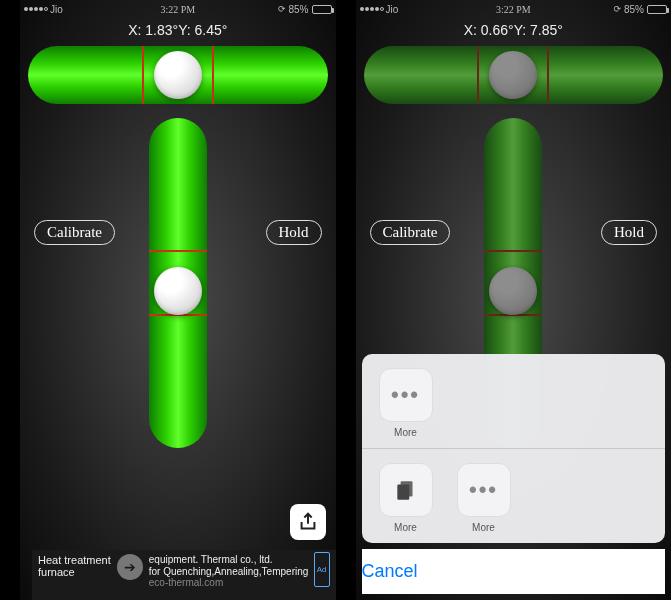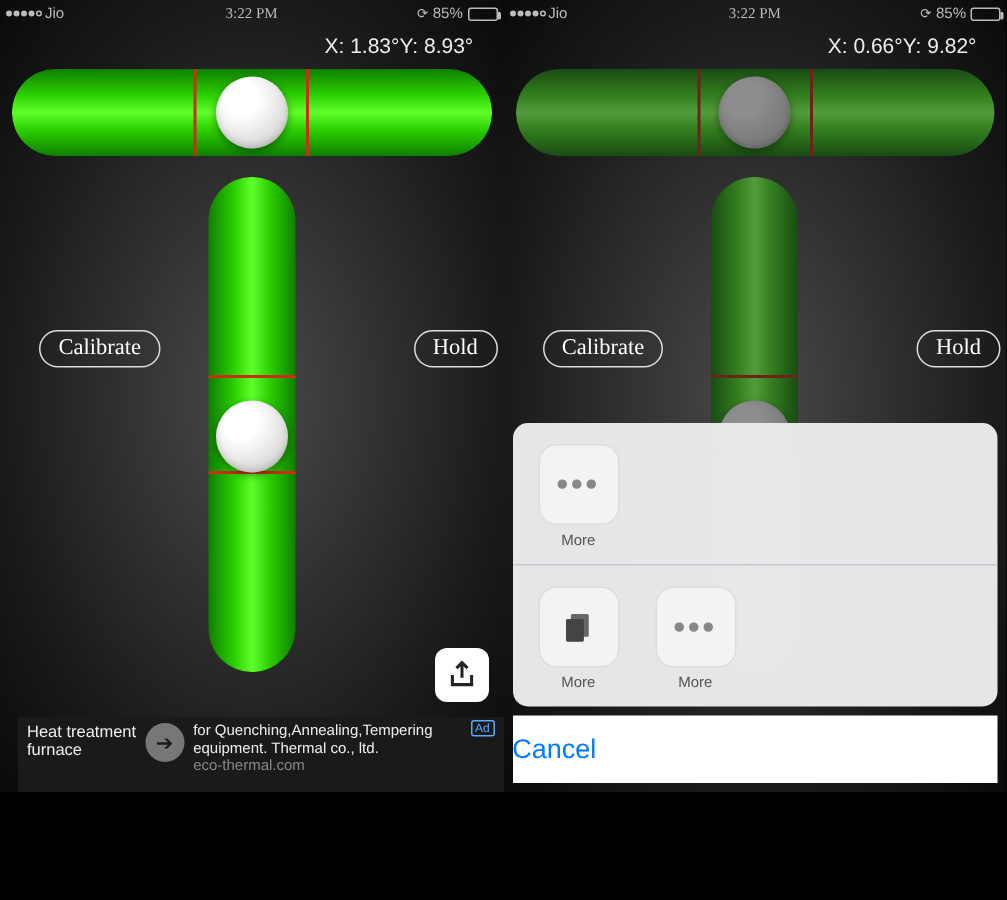--- a/index.html
+++ b/index.html
@@ -5,24 +5,25 @@
   * { margin: 0; padding: 0; box-sizing: border-box; }
   body {
     font-family: -apple-system, "Helvetica Neue", Arial, sans-serif;
     background: #000;
     width: 671px;
     height: 600px;
     display: flex;
   }
   .phone {
     width: 335.5px;
-    height: 528px;
+    height: 600px;
     position: relative;
     background: radial-gradient(ellipse at center, #4a4a4a 0%, #1a1a1a 70%, #0a0a0a 100%);
     overflow: hidden;
+    margin-left: 20px;
   }
   .statusbar {
     height: 18px;
     color: #bbb;
     font-size: 10px;
     display: flex;
     align-items: center;
     padding: 0 4px;
     position: relative;
     z-index: 10;
@@ -33,21 +34,21 @@
   .dot.empty { background: transparent; border: 0.5px solid #bbb; }
   .sb-center { position: absolute; left: 50%; transform: translateX(-50%); font-weight: 500; font-family: Liberation Serif, serif; }
   .sb-right { margin-left: auto; display: flex; align-items: center; gap: 3px; }
   .battery { width: 20px; height: 9px; border: 1px solid #bbb; border-radius: 2px; position: relative; }
   .battery::after { content: ''; position: absolute; right: -3px; top: 2px; width: 2px; height: 5px; background: #bbb; border-radius: 0 1px 1px 0; }
   .battery-fill { height: 100%; width: 85%; background: #4cd964; border-radius: 1px; }
   .lock { font-size: 9px; }
 
   .readings {
     display: flex;
-    justify-content: flex-end;
+    justify-content: center;
     padding: 4px 20px 8px;
     color: #eee;
     font-size: 14px;
   }
 
   .tube-h {
     margin: 0 8px;
     height: 58px;
     border-radius: 29px;
     background: linear-gradient(to bottom,#0e7f00 0%,#2dd000 30%,#5fff2a 50%,#2dd000 70%,#0e7f00 100%);
@@ -86,22 +87,22 @@
     position: absolute;
     top: 220px;
     color: #fff;
     font-family: Georgia, serif;
     font-size: 15px;
     padding: 3px 12px;
     border: 1.5px solid #ddd;
     border-radius: 14px;
     background: transparent;
   }
-  .pill-btn.left { left: 26px; }
-  .pill-btn.right { right: 4px; }
+  .pill-btn.left { left: 14px; }
+  .pill-btn.right { right: 14px; }
 
   .share-icon {
     position: absolute;
     right: 10px;
     bottom: 60px;
     width: 36px; height: 36px;
     background: #fff;
     border-radius: 8px;
     display: flex;
     align-items: center;
@@ -129,21 +130,21 @@
     color: #1a1a1a;
     font-size: 14px;
   }
   .ad-text { flex: 1; font-size: 10px; line-height: 1.15; position: relative; }
   .ad-badge {
     position: absolute;
     top: -2px; right: 0;
     font-size: 8px;
     border: 1px solid #5aa9ff;
     color: #5aa9ff;
-    padding: 0 2px;
+    padding: 12px 2px;
     border-radius: 2px;
   }
   .ad-url { color: #888; }
 
   .share-sheet {
     position: absolute;
     bottom: 0; left: 0; right: 0;
     z-index: 20;
   }
   .sheet-panel {
@@ -198,21 +199,21 @@
     <div class="sb-center">3:22 PM</div>
     <div class="sb-right">
       <span class="lock">⟳</span>
       <span>85%</span>
       <span class="battery"><span class="battery-fill"></span></span>
     </div>
   </div>
 
   <div class="readings">
     <span>X: 1.83°</span>
-    <span>Y: 8.93°</span>
+    <span>Y: 6.45°</span>
   </div>
 
   <div class="tube-h">
     <div class="mark m1"></div>
       <div class="mark m2"></div>
     <div class="bubble"></div>
   </div>
   <div class="tube-v">
     <div class="mark m1"></div>
       <div class="mark m2"></div>
@@ -229,22 +230,22 @@
   </div>
 
   <div class="ad-bar">
     <div class="ad-title">
       <div>Heat treatment</div>
       <div>furnace</div>
     </div>
     <div class="ad-arrow">➔</div>
     <div class="ad-text">
       <span class="ad-badge">Ad</span>
+      <div>equipment. Thermal co., ltd.</div>
       <div>for Quenching,Annealing,Tempering</div>
-      <div>equipment. Thermal co., ltd.</div>
       <div class="ad-url">eco-thermal.com</div>
     </div>
   </div>
 </div>
 
 <div class="phone dim">
   <div class="statusbar">
     <div class="sb-left">
       <div class="dots">
           <span class="dot"></span>
@@ -258,21 +259,21 @@
     <div class="sb-center">3:22 PM</div>
     <div class="sb-right">
       <span class="lock">⟳</span>
       <span>85%</span>
       <span class="battery"><span class="battery-fill"></span></span>
     </div>
   </div>
 
   <div class="readings">
     <span>X: 0.66°</span>
-    <span>Y: 9.82°</span>
+    <span>Y: 7.85°</span>
   </div>
 
   <div class="tube-h">
     <div class="mark m1"></div>
       <div class="mark m2"></div>
     <div class="bubble"></div>
   </div>
   <div class="tube-v">
     <div class="mark m1"></div>
       <div class="mark m2"></div>

